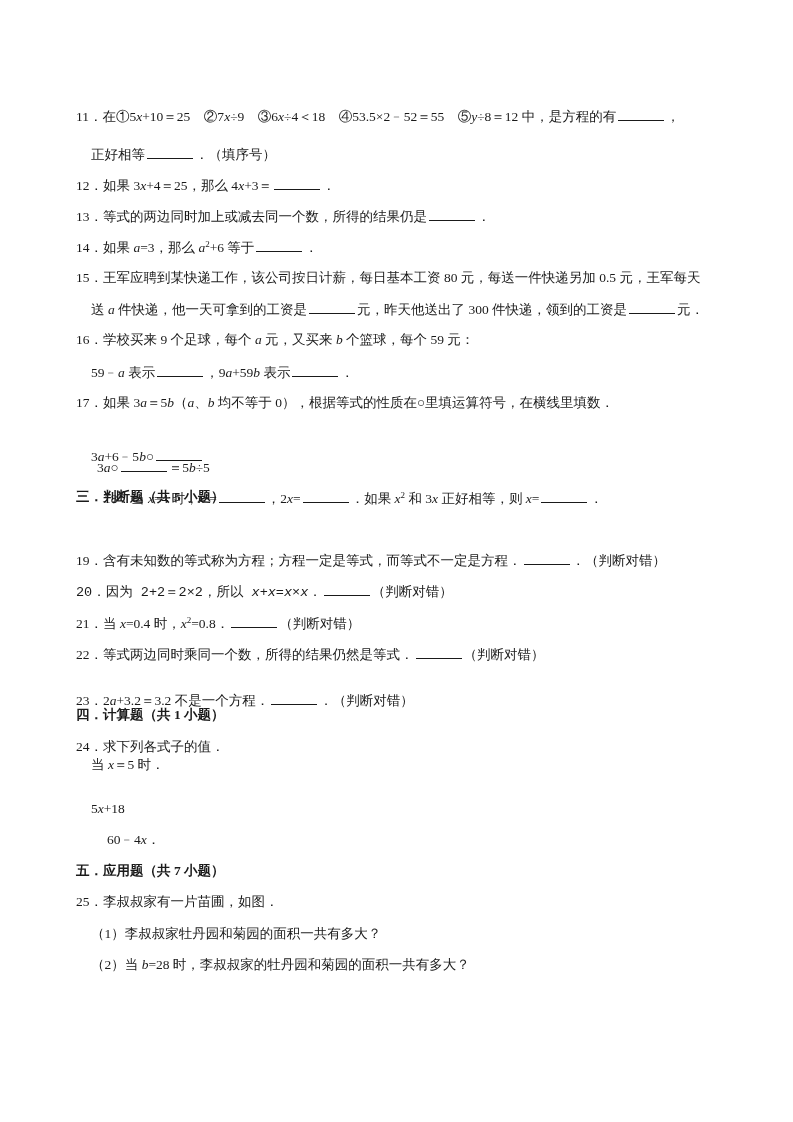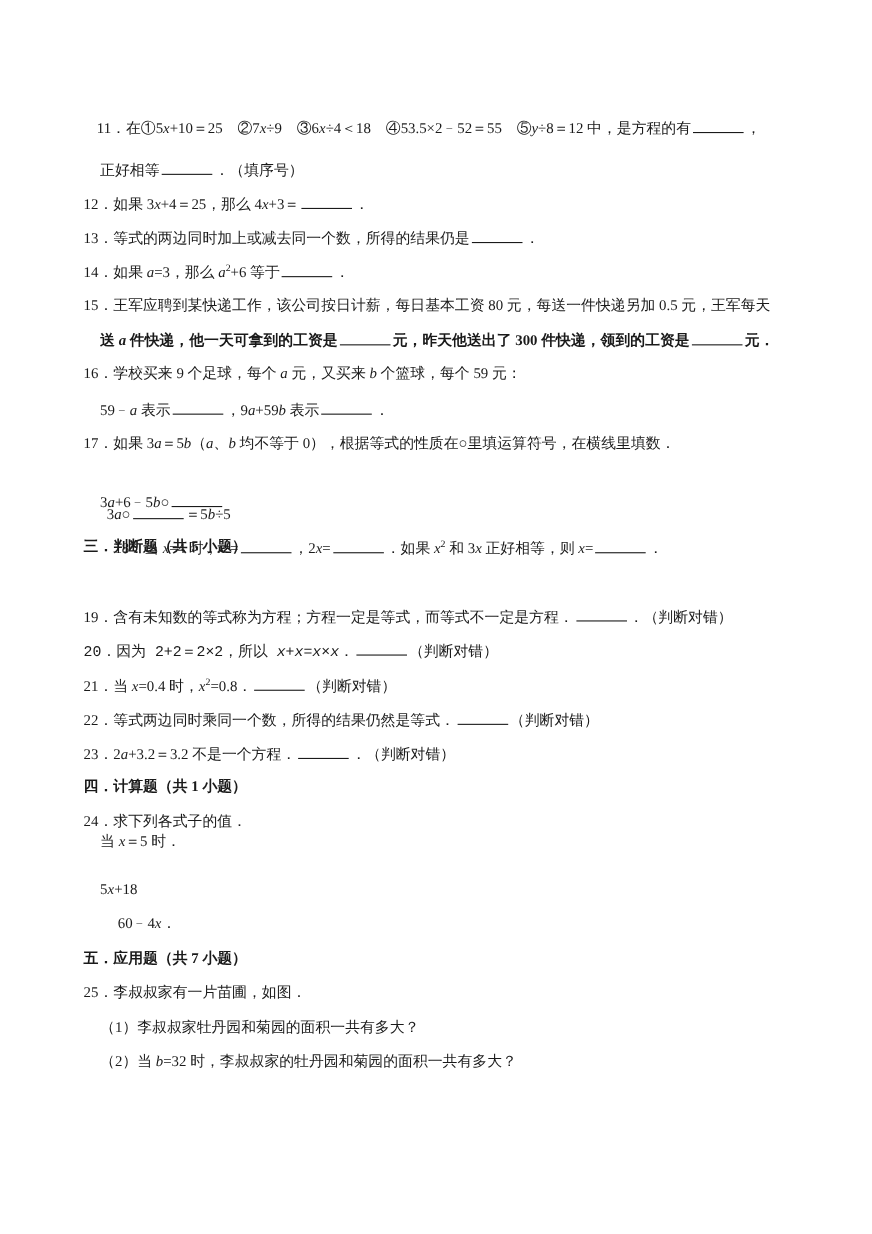--- a/index.html
+++ b/index.html
@@ -12,21 +12,21 @@
   .indent { left: 91px; }
   .indent2 { left: 97px; }
   .bold { font-weight: bold; }
   .blank { display: inline-block; border-bottom: 1px solid #1a1a1a; width: 46px; height: 14px; vertical-align: baseline; margin: 0 2px; }
   i, .var { font-style: italic; }
   sup { font-size: 9px; line-height: 0; }
 </style>
 </head>
 <body>
 
-<div class="line" style="top:106px;margin-left:12px;">
+<div class="line" style="top:106px;">
   <span>11．</span><span>在①5</span><i>x</i><span>+10＝25　②7</span><i>x</i><span>÷9　③6</span><i>x</i><span>÷4＜18　④53.5×2﹣52＝55　⑤</span><i>y</i><span>÷8＝12 中，是方程的有</span><span class="blank"></span><span>，</span>
 </div>
 <div class="line indent" style="top:144px;">
   <span>正好相等</span><span class="blank"></span><span>．（填序号）</span>
 </div>
 
 <div class="line" style="top:175px;">
   <span>12．</span><span>如果 3</span><i>x</i><span>+4＝25，那么 4</span><i>x</i><span>+3＝</span><span class="blank"></span><span>．</span>
 </div>
 
@@ -34,21 +34,21 @@
   <span>13．</span><span>等式的两边同时加上或减去同一个数，所得的结果仍是</span><span class="blank"></span><span>．</span>
 </div>
 
 <div class="line" style="top:237px;">
   <span>14．</span><span>如果 </span><i>a</i><span>=3，那么 </span><i>a</i><sup>2</sup><span>+6 等于</span><span class="blank"></span><span>．</span>
 </div>
 
 <div class="line" style="top:269px;">
   <span>15．</span><span>王军应聘到某快递工作，该公司按日计薪，每日基本工资 80 元，每送一件快递另加 0.5 元，王军每天</span>
 </div>
-<div class="line indent" style="top:299px;font-weight:bold;">
+<div class="line indent" style="top:299px;">
   <span>送 </span><i>a</i><span> 件快递，他一天可拿到的工资是</span><span class="blank"></span><span>元，昨天他送出了 300 件快递，领到的工资是</span><span class="blank"></span><span>元．</span>
 </div>
 
 <div class="line" style="top:331px;">
   <span>16．</span><span>学校买来 9 个足球，每个 </span><i>a</i><span> 元，又买来 </span><i>b</i><span> 个篮球，每个 59 元：</span>
 </div>
 <div class="line indent" style="top:362px;">
   <span>59﹣</span><i>a</i><span> 表示</span><span class="blank"></span><span>，9</span><i>a</i><span>+59</span><i>b</i><span> 表示</span><span class="blank"></span><span>．</span>
 </div>
 
@@ -77,21 +77,21 @@
 </div>
 
 <div class="line" style="top:613px;">
   <span>21．</span><span>当 </span><i>x</i><span>=0.4 时，</span><i>x</i><sup>2</sup><span>=0.8．</span><span class="blank"></span><span>（判断对错）</span>
 </div>
 
 <div class="line" style="top:644px;">
   <span>22．</span><span>等式两边同时乘同一个数，所得的结果仍然是等式．</span><span class="blank"></span><span>（判断对错）</span>
 </div>
 
-<div class="line" style="top:675px;">
+<div class="line" style="top:690px;">
   <span>23．</span><span>2</span><i>a</i><span>+3.2＝3.2 不是一个方程．</span><span class="blank"></span><span>．（判断对错）</span>
 </div>
 
 <div class="line bold" style="top:706px;">四．计算题（共 1 小题）</div>
 
 <div class="line" style="top:738px;">
   <span>24．</span><span>求下列各式子的值．</span>
 </div>
 <div class="line indent" style="top:756px;">
   <span>当 </span><i>x</i><span>＝5 时．</span>
@@ -103,14 +103,14 @@
   <span>60﹣4</span><i>x</i><span>．</span>
 </div>
 
 <div class="line bold" style="top:862px;">五．应用题（共 7 小题）</div>
 
 <div class="line" style="top:893px;">
   <span>25．</span><span>李叔叔家有一片苗圃，如图．</span>
 </div>
 <div class="line indent" style="top:925px;">（1）李叔叔家牡丹园和菊园的面积一共有多大？</div>
 <div class="line indent" style="top:956px;">
-  <span>（2）当 </span><i>b</i><span>=32 时，李叔叔家的牡丹园和菊园的面积一共有多大？</span>
+  <span>（2）当 </span><i>b</i><span>=28 时，李叔叔家的牡丹园和菊园的面积一共有多大？</span>
 </div>
 
 </body></html>

